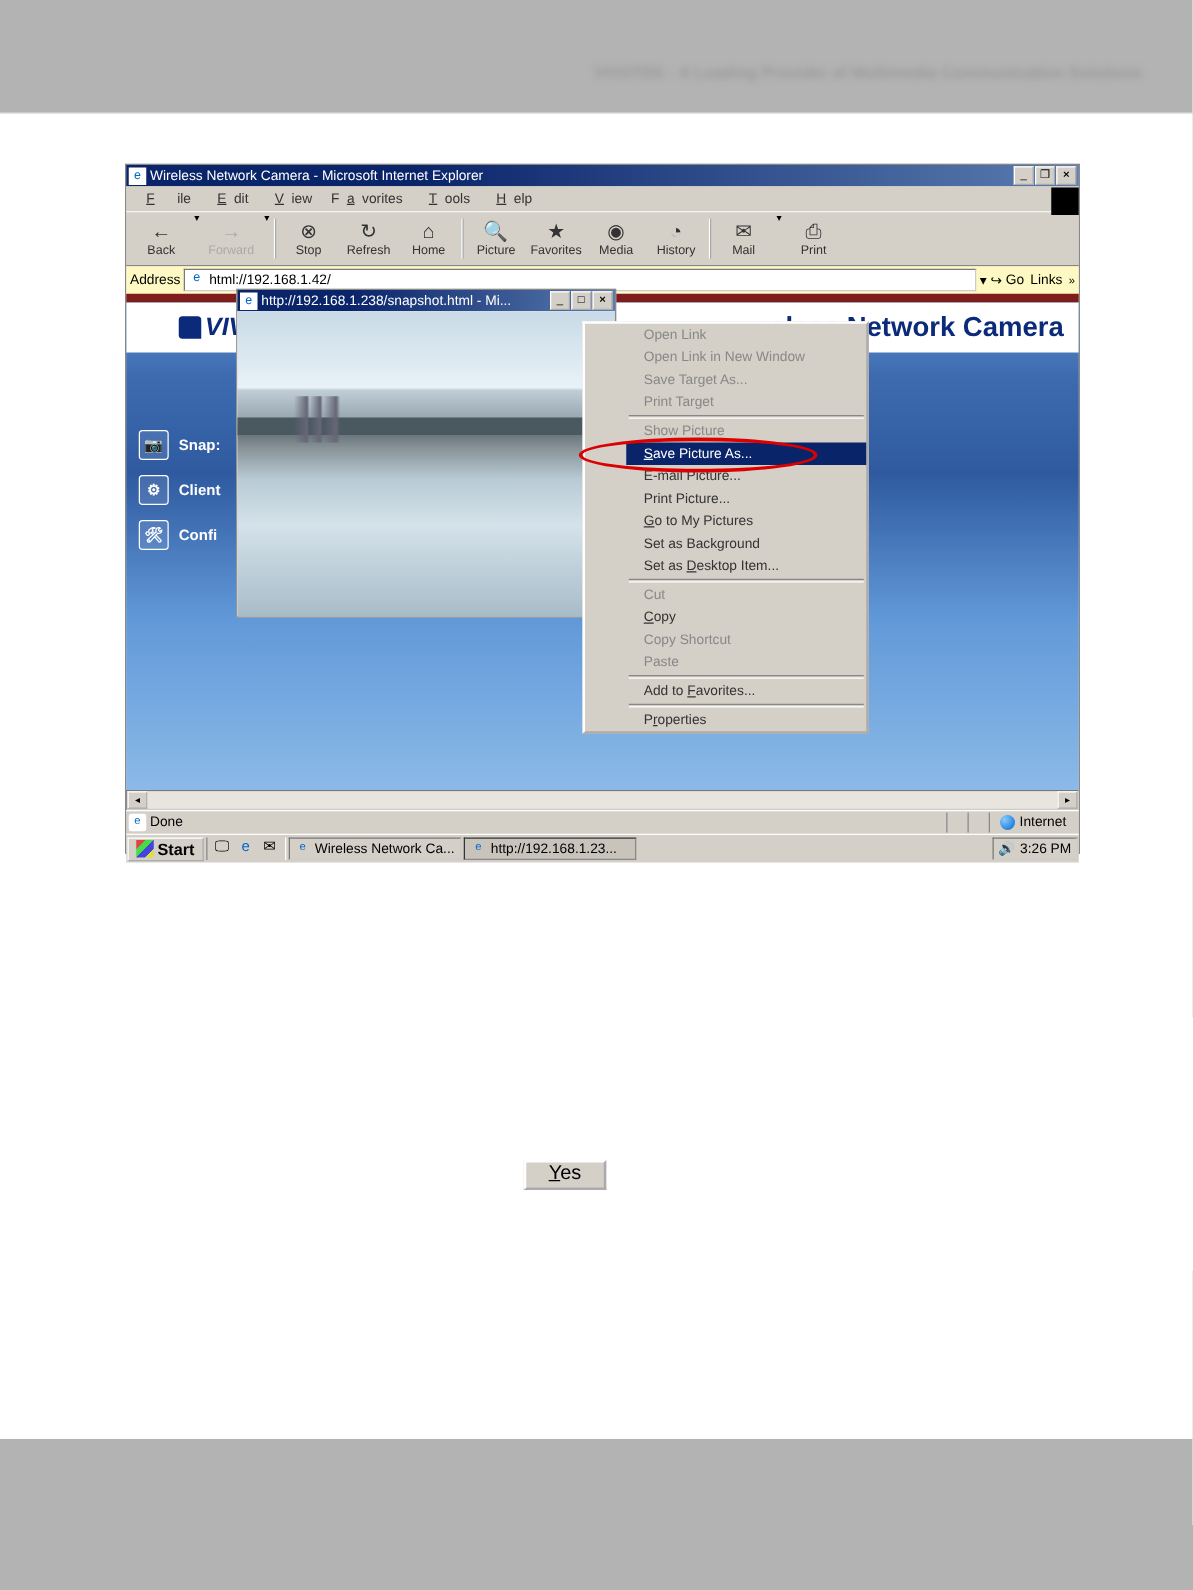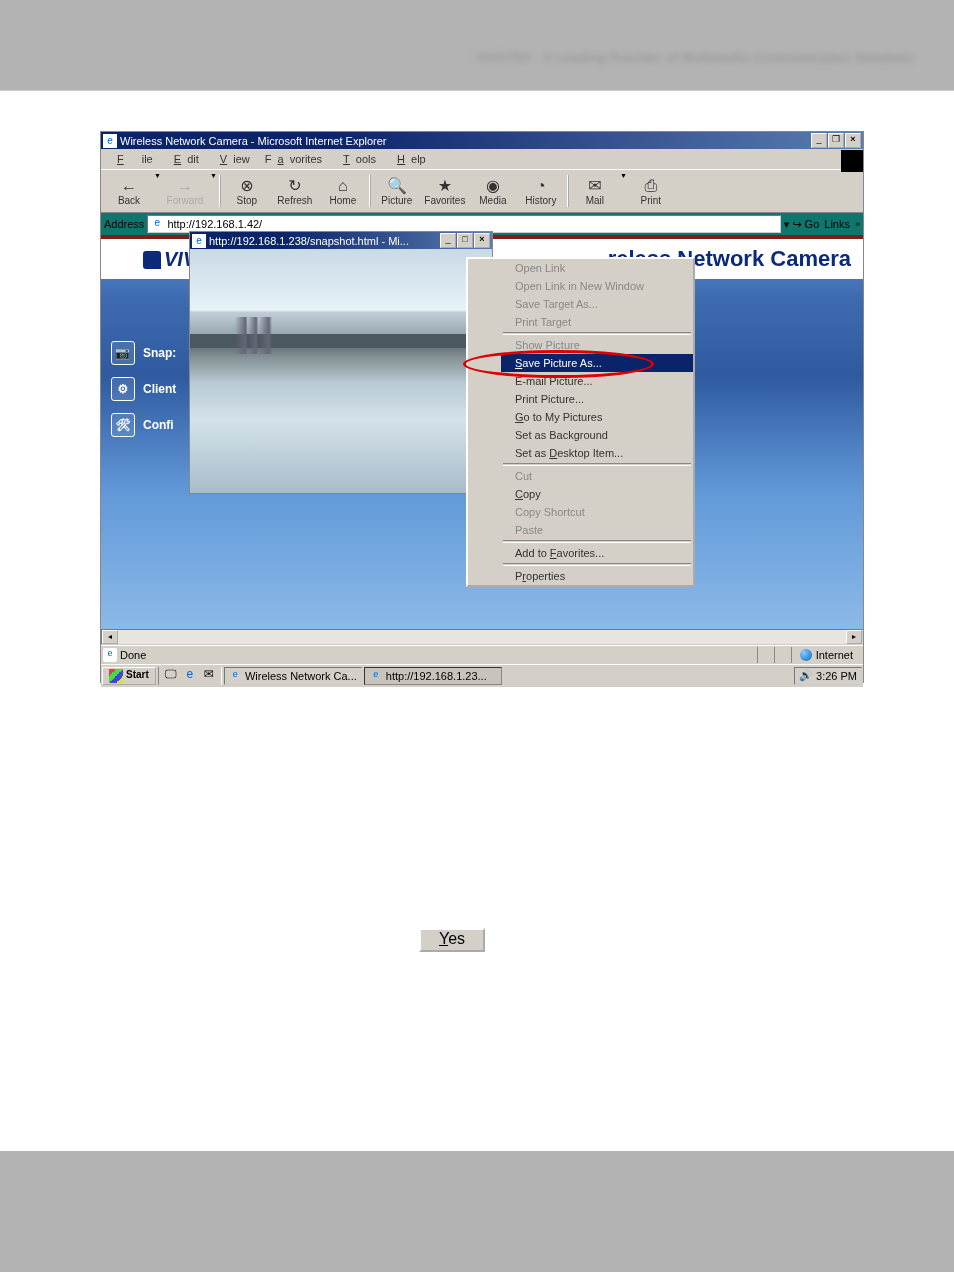--- a/index.html
+++ b/index.html
@@ -21,21 +21,21 @@
 .menubar {height:20px; background:#d4d0c8; border-bottom:1px solid #fff; padding-left:4px;}
 .menubar span {display:inline-block; padding:2px 6px; color:#333; font-size:11px;}
 .menubar .u {text-decoration:underline;}
 
 .toolbar {height:38px; background:#d4d0c8; border-bottom:1px solid #888; display:flex; padding:2px 4px;}
 .tbtn {width:46px;text-align:center;font-size:10px;color:#333;display:flex;flex-direction:column;align-items:center;justify-content:center;border:1px solid transparent;}
 .tbtn .ic {font-size:16px;height:18px;line-height:18px;}
 .sep {width:1px;background:#aaa;margin:3px 2px;border-left:1px solid #fff;}
 .drop {font-size:7px;margin-left:1px;}
 
-.addr {height:22px;background:#0f766e;border-bottom:4px solid #7f1d1d;display:flex;align-items:center;padding:0 3px;gap:3px;}
+.addr {height:22px;background:#fef9c3;border-bottom:7px solid #7f1d1d;display:flex;align-items:center;padding:0 3px;gap:3px;}
 .addr .lbl{font-size:11px;}
 .addr .inp {flex:1;background:#fff;border:1px inset #ccc;height:16px;padding:0 2px;display:flex;align-items:center;font-size:11px;}
 .addr .inp .ei{width:14px;height:14px;background:#fff;margin-right:3px;display:inline-block;font-size:10px;text-align:center;color:#06c;}
 .addr .go{font-size:11px;}
 .addr .links{font-size:11px;padding:0 2px;}
 
 .carea {position:relative;background:linear-gradient(to bottom,#5b8ecd 0,#3e6bb0 15%,#2f5aa0 35%,#6199d8 65%,#8cbae8 100%);height:390px;overflow:hidden;}
 .whead {height:40px;background:#fff;display:flex;align-items:center;padding-left:10px;}
 .whead .logo{color:#0b2a7a;font-weight:bold;font-style:italic;font-size:20px;padding-left:32px;}
 .whead .logo::before{content:'';display:inline-block;width:18px;height:18px;background:#0b2a7a;margin-right:3px;border-radius:3px 3px 0 3px;vertical-align:middle;}
@@ -70,21 +70,21 @@
 .hsb .ar{width:14px;background:#d4d0c8;border:1px outset #fff;font-size:8px;text-align:center;line-height:12px;}
 .hsb .tr{flex:1;background:#e8e5de;}
 
 .sbar {height:18px;background:#d4d0c8;border-top:1px solid #fff;display:flex;align-items:center;font-size:11px;padding:0 2px;}
 .sbar .si{width:14px;height:14px;background:#fff;border-radius:2px;font-size:9px;text-align:center;color:#06c;margin-right:3px;}
 .sbar .sp{flex:1;}
 .sbar .pane{border-left:1px solid #888;padding:0 8px;height:16px;display:flex;align-items:center;}
 .sbar .globe{width:12px;height:12px;border-radius:50%;background:radial-gradient(circle at 30% 30%,#8cf,#06c);margin-right:4px;}
 
 .tbar {height:22px;background:#d4d0c8;border-top:1px solid #fff;display:flex;align-items:center;padding:0 1px;gap:2px;}
-.tbar .start{background:#d4d0c8;border:1px outset #fff;padding:1px 6px;font-weight:bold;font-size:10px;display:flex;}
+.tbar .start{background:#d4d0c8;border:1px outset #fff;padding:1px 6px;font-weight:bold;font-size:13px;display:flex;}
 .tbar .start::before{content:'';width:14px;height:14px;background:linear-gradient(135deg,#d44 25%,#4d4 25% 50%,#44d 50% 75%,#dd4 75%);margin-right:3px;}
 .tbar .ql{display:flex;gap:1px;border-left:1px solid #888;border-right:1px solid #fff;padding:0 3px;}
 .tbar .ql .q{width:18px;height:18px;font-size:12px;text-align:center;}
 .tbar .task{border:1px inset #ccc;padding:1px 4px;width:128px;font-size:11px;display:flex;align-items:center;overflow:hidden;white-space:nowrap;}
 .tbar .task.act{border:1px inset #888;background:#c8c4bc;}
 .tbar .task .ti{width:14px;height:14px;font-size:9px;text-align:center;color:#06c;margin-right:3px;}
 .tbar .tray{margin-left:auto;border:1px inset #ccc;padding:1px 4px;font-size:11px;display:flex;align-items:center;gap:3px;}
 .tbar .tray .ti{width:14px;height:14px;}
 
 .yesbtn {position:absolute;left:419px;top:837px;width:62px;height:20px;background:#d4d0c8;border:2px outset #fff;font-size:16px;text-align:center;line-height:18px;}
@@ -171,21 +171,21 @@
     <div class="tbtn">
             <span class="ic">⎙</span>
             <span>Print</span>
           </div>
    </div>
 
    <div class="addr">
     <span class="lbl">A<span class="u">d</span>dress</span>
     <div class="inp">
             <span class="ei">e</span>
-            <span>http://192.168.1.42/</span>
+            <span>html://192.168.1.42/</span>
           </div>
     <span>▾</span>
     <span>↪</span>
           <span class="go">Go</span>
     <span class="links">Links</span>
           <span style="font-size:9px">»</span>
    </div>
 
    <div class="carea">
     <div class="whead">

